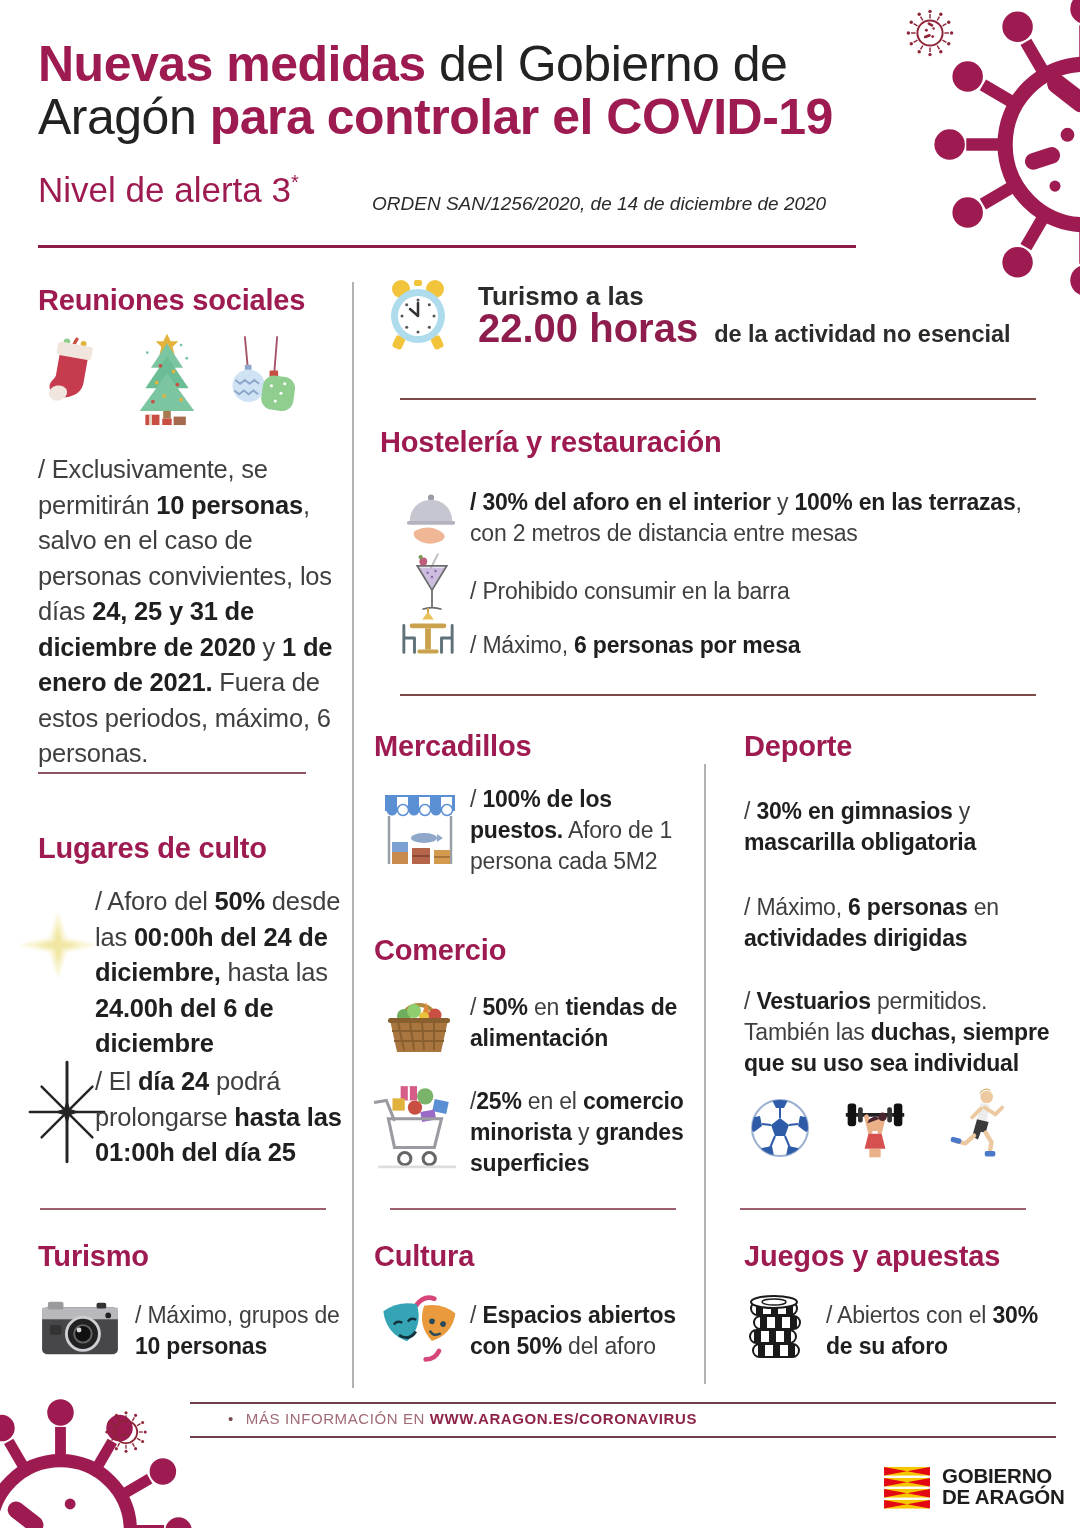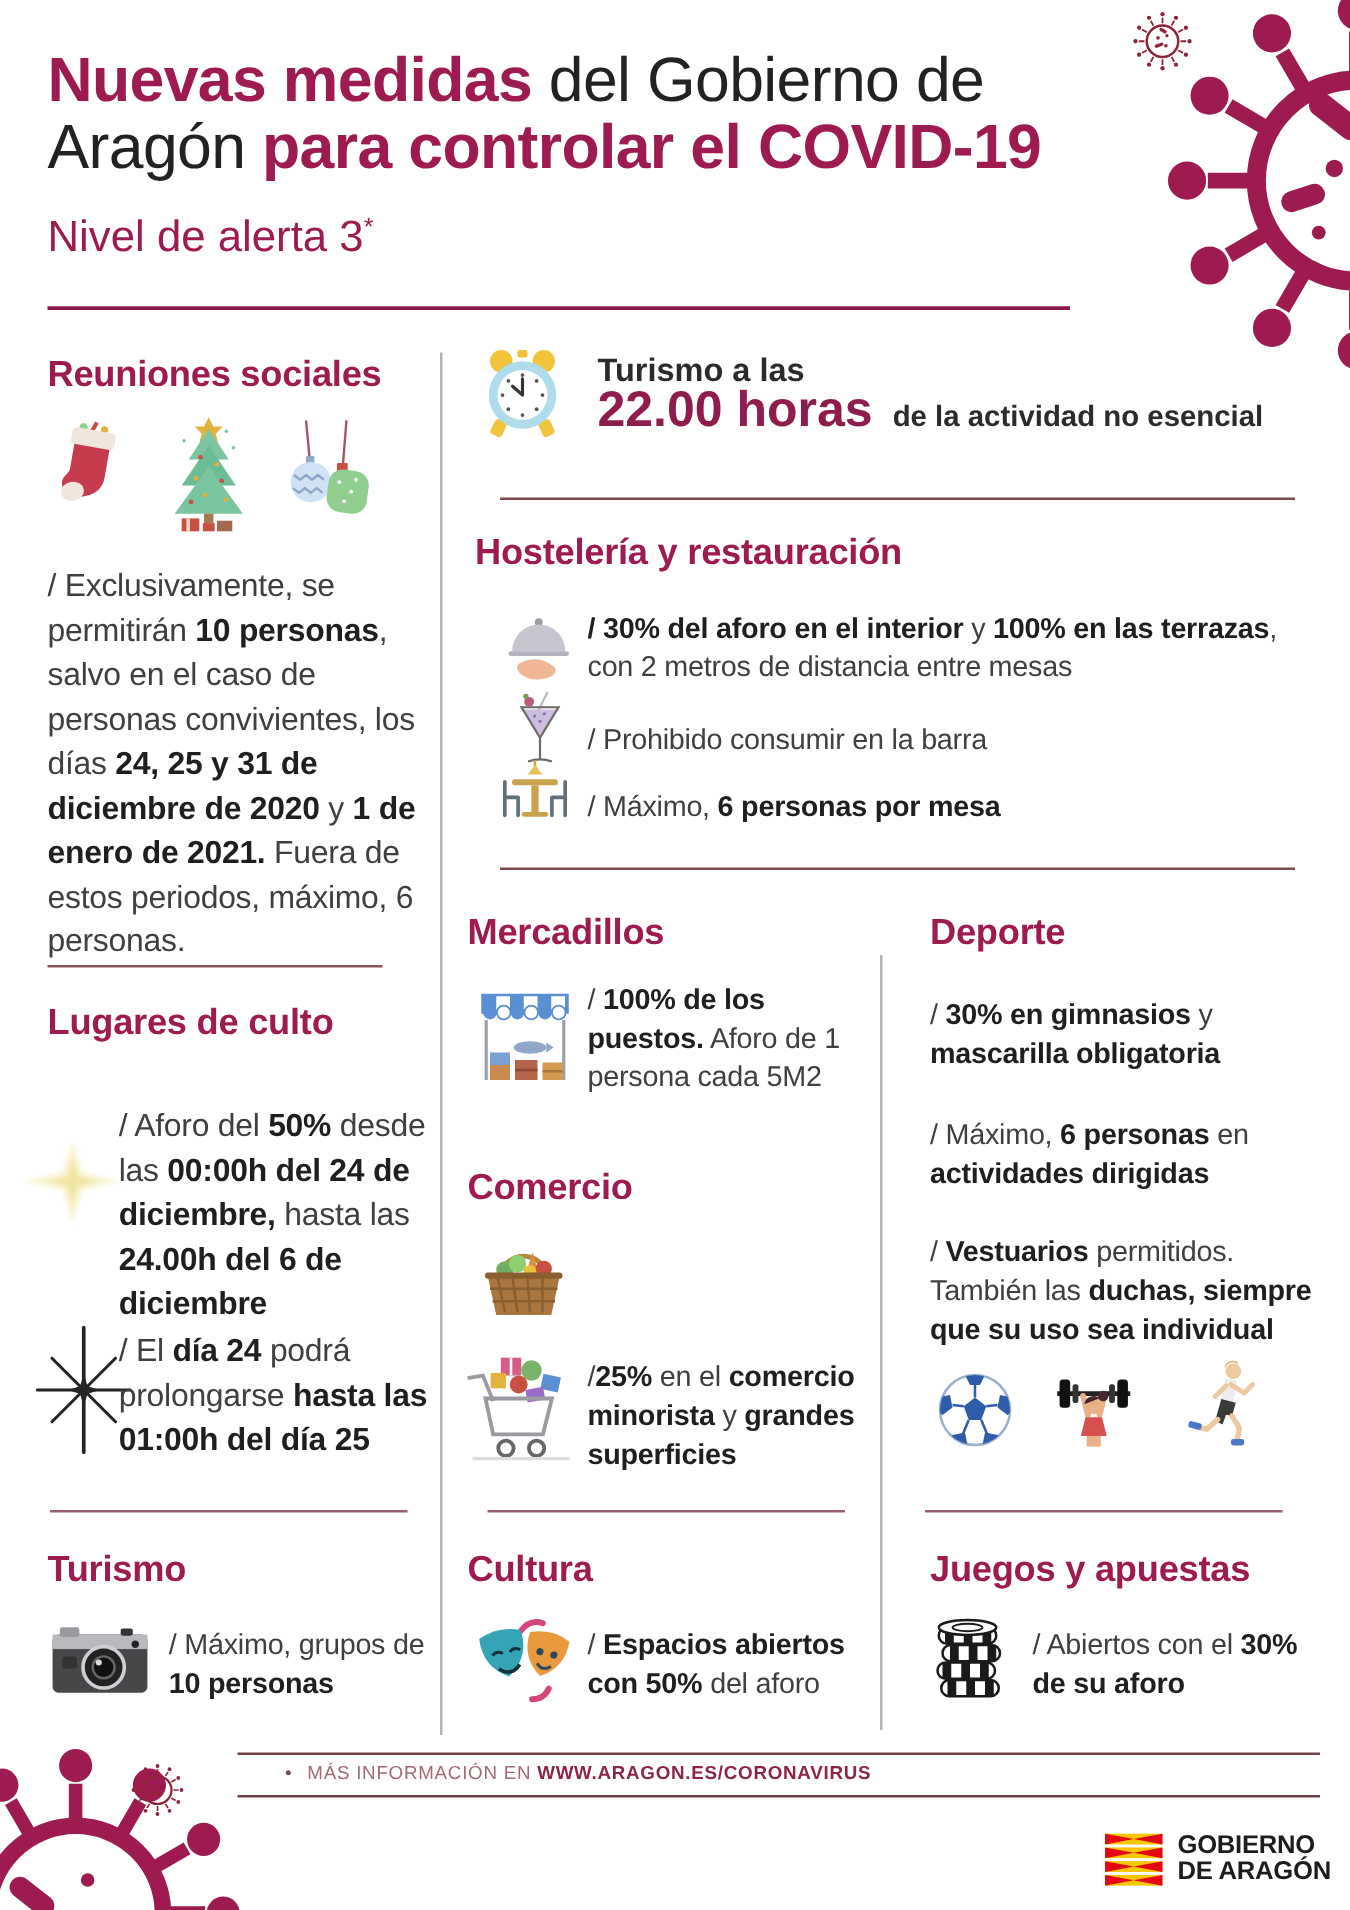--- a/index.html
+++ b/index.html
@@ -35,20 +35,21 @@
 </head>
 <body>
 
 <div id="page">
 
   <div class="title">
     <div><span class="b">Nuevas medidas</span><span> del Gobierno de</span></div>
     <div><span>Aragón </span><span class="b">para controlar el COVID-19</span></div>
   </div>
   <div class="alert"><span>Nivel de alerta 3</span><sup>*</sup></div>
+  <div class="order">ORDEN SAN/1256/2020, de 14 de diciembre de 2020</div>
   <div class="hdiv" style="left:38px;top:245px;width:818px;height:3px;background:#8c1d4a;"></div>
 
   <div class="abs" style="left:903px;top:6px;width:54px;height:54px;">
     <svg viewBox="0 0 60 60" width="54" height="54">
       <circle cx="30" cy="30" r="14" fill="none" stroke="#8e2437" stroke-width="2.2"></circle>
       <g stroke="#8e2437" stroke-width="1.6">
         <line x1="46" y1="30" x2="51" y2="30"></line>
           <line x1="43.9" y1="38" x2="48.2" y2="40.5"></line>
         <line x1="38" y1="43.9" x2="40.5" y2="48.2"></line>
           <line x1="30" y1="46" x2="30" y2="51"></line>
@@ -197,21 +198,21 @@
           <circle cx="56" cy="68" r="1.6"></circle>
           <circle cx="66" cy="50" r="1.6"></circle>
         </g>
     </svg>
   </div>
 
   <div class="txt ltxt" style="left:38px;top:452px;width:302px;"><span>/ Exclusivamente, se permitirán </span><span class="b">10 personas</span><span>, salvo en el caso de personas convivientes, los días </span><span class="b">24, 25 y 31 de diciembre de 2020</span><span> y </span><span class="b">1 de enero de 2021.</span><span> Fuera de estos periodos, máximo, 6 personas.</span></div>
 
   <div class="hdiv" style="left:38px;top:772px;width:268px;background:#8d5560;"></div>
 
-  <div class="sec-h" style="left:38px;top:802px;text-align:right;">Lugares de culto</div>
+  <div class="sec-h" style="left:38px;top:832px;text-align:right;">Lugares de culto</div>
 
   <div class="abs blur" style="left:16px;top:908px;">
     <svg viewBox="0 0 84 74" width="84" height="74">
       <polygon points="42,4 50,30 80,37 50,44 42,70 34,44 4,37 34,30" fill="#f3e9a8" opacity="0.5"></polygon>
       <polygon points="42,16 46,33 64,37 46,41 42,58 38,41 20,37 38,33" fill="#eede8a" opacity="0.65"></polygon>
     </svg>
   </div>
   <div class="txt ltxt" style="left:95px;top:884px;width:254px;"><span>/ Aforo del </span><span class="b">50%</span><span>  desde las </span><span class="b">00:00h del 24 de diciembre,</span><span> hasta las </span><span class="b">24.00h del 6 de diciembre</span></div>
 
   <div class="abs" style="left:24px;top:1058px;">
@@ -350,20 +351,21 @@
         <line x1="16" y1="34" x2="22" y2="62"></line>
           <line x1="28" y1="34" x2="32" y2="62"></line>
         <line x1="40" y1="34" x2="42" y2="62"></line>
           <line x1="52" y1="34" x2="52" y2="62"></line>
         <line x1="10" y1="43" x2="64" y2="43"></line>
           <line x1="12" y1="53" x2="62" y2="53"></line>
       </g>
       <rect x="6" y="30" width="62" height="5" rx="2.5" fill="#8a5f30"></rect>
     </svg>
   </div>
+  <div class="txt" style="left:470px;top:992px;width:238px;"><span>/ </span><span class="b">50%</span><span> en </span><span class="b">tiendas de alimentación</span></div>
 
   <div class="abs" style="left:370px;top:1080px;">
     <svg viewBox="0 0 92 92" width="94" height="94">
       <rect x="30" y="6" width="16" height="14" fill="#d65d8a"></rect>
         <line x1="38" y1="6" x2="38" y2="20" stroke="#fff" stroke-width="2"></line>
       <circle cx="54" cy="16" r="8" fill="#7cb36a"></circle>
       <rect x="62" y="20" width="14" height="12" fill="#5b8fd4" transform="rotate(12 69 26)"></rect>
       <rect x="22" y="18" width="12" height="12" fill="#e2b33c"></rect>
       <circle cx="44" cy="27" r="7" fill="#c94f43"></circle>
       <rect x="50" y="30" width="14" height="10" fill="#9a6ac9" transform="rotate(-10 57 35)"></rect>

